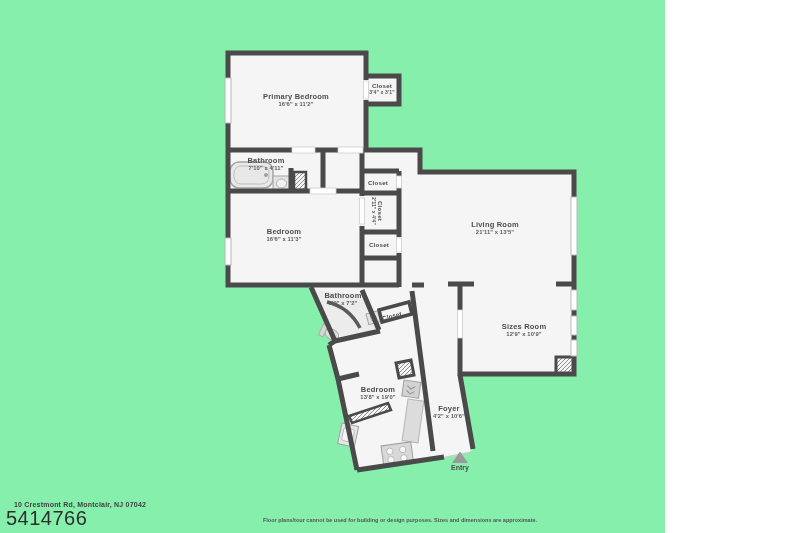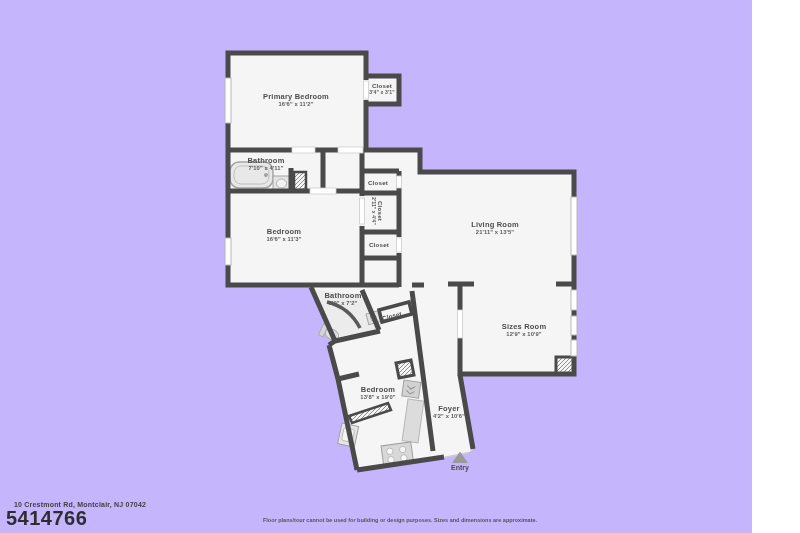--- a/index.html
+++ b/index.html
@@ -1,26 +1,26 @@
 <!DOCTYPE html>
 <html><head>
 <meta charset="utf-8">
 <style>
   html,body{margin:0;padding:0;background:#ffffff;}
   body{width:800px;height:533px;font-family:"Liberation Sans",sans-serif;overflow:hidden;}
-  .plan{position:relative;width:752px;height:533px;background:#c4b5fd;}
+  .plan{position:relative;width:665px;height:533px;background:#86efac;}
   .plan svg{position:absolute;left:0;top:0;}
   .room-label{position:absolute;transform:translate(-50%,-50%);text-align:center;color:#4d4d4d;line-height:1.2;white-space:nowrap;z-index:5;}
   .room-name{font-size:7.5px;font-weight:700;letter-spacing:.2px;}
   .room-dims{font-size:5.8px;font-weight:600;color:#5a5a5a;letter-spacing:.1px;}
   .sm .room-name{font-size:6.2px;}
   .sm .room-dims{font-size:5.1px;}
   .entry-label{font-size:7px;font-weight:700;color:#4d4d4d;}
   .footer-address{position:absolute;left:14px;top:501px;font-size:7px;font-weight:700;color:#3f3f3f;letter-spacing:.2px;}
-  .footer-mls{position:absolute;left:6px;top:507px;font-size:20px;font-weight:700;color:#2e2e2e;letter-spacing:.5px;}
+  .footer-mls{position:absolute;left:6px;top:507px;font-size:20px;font-weight:400;color:#2e2e2e;letter-spacing:.5px;}
   .footer-disclaimer{position:absolute;left:0;top:517px;width:800px;text-align:center;font-size:5.5px;font-weight:700;color:#555;}
 </style>
 </head>
 <body>
 
 <div class="plan">
 
   <svg width="800" height="533" viewBox="0 0 800 533">
     <defs>
       <pattern id="hatch" patternUnits="userSpaceOnUse" width="4" height="4">

